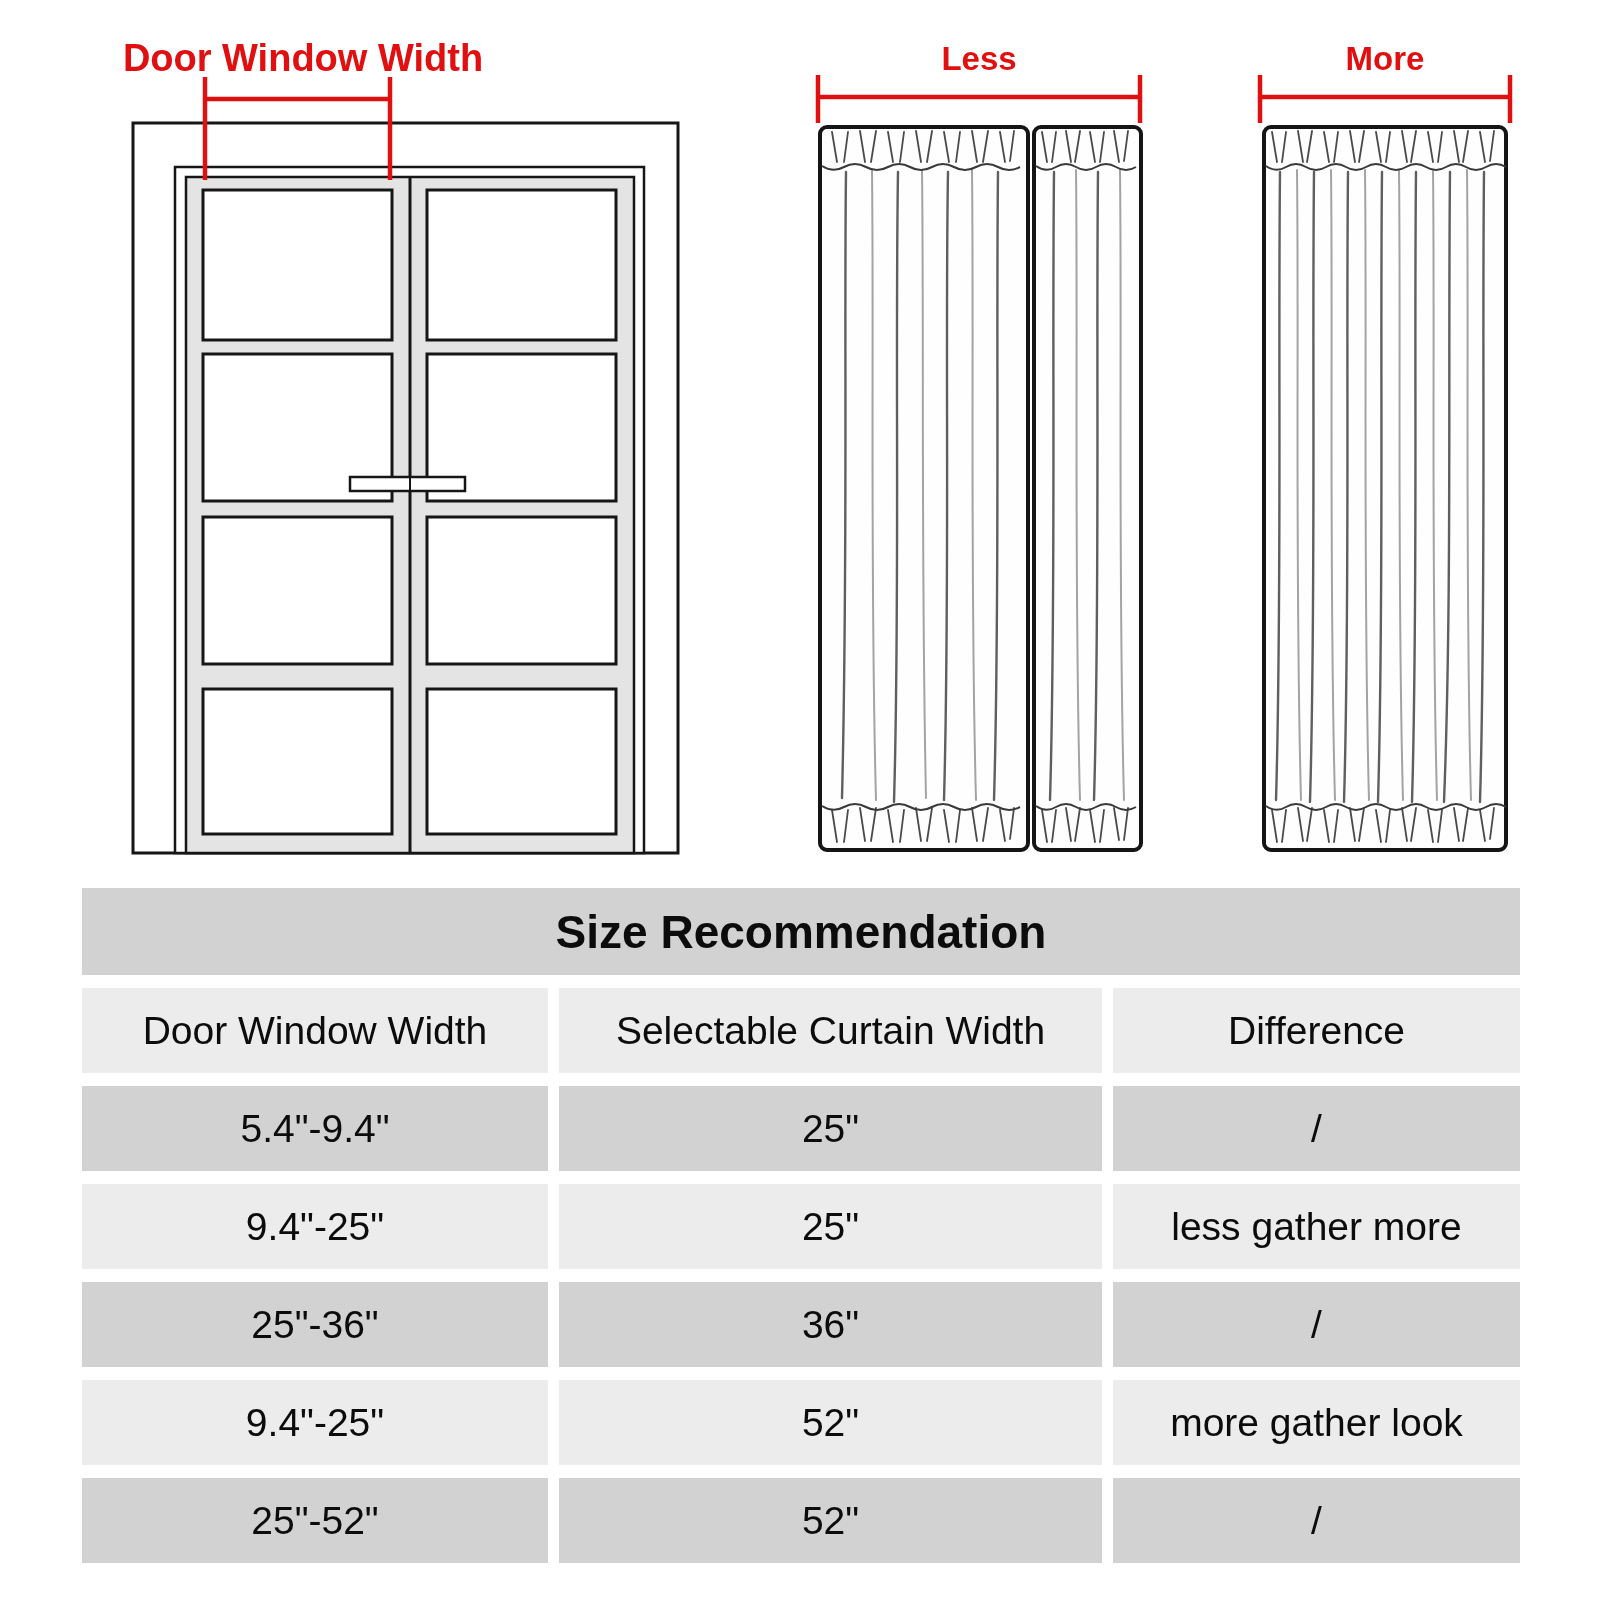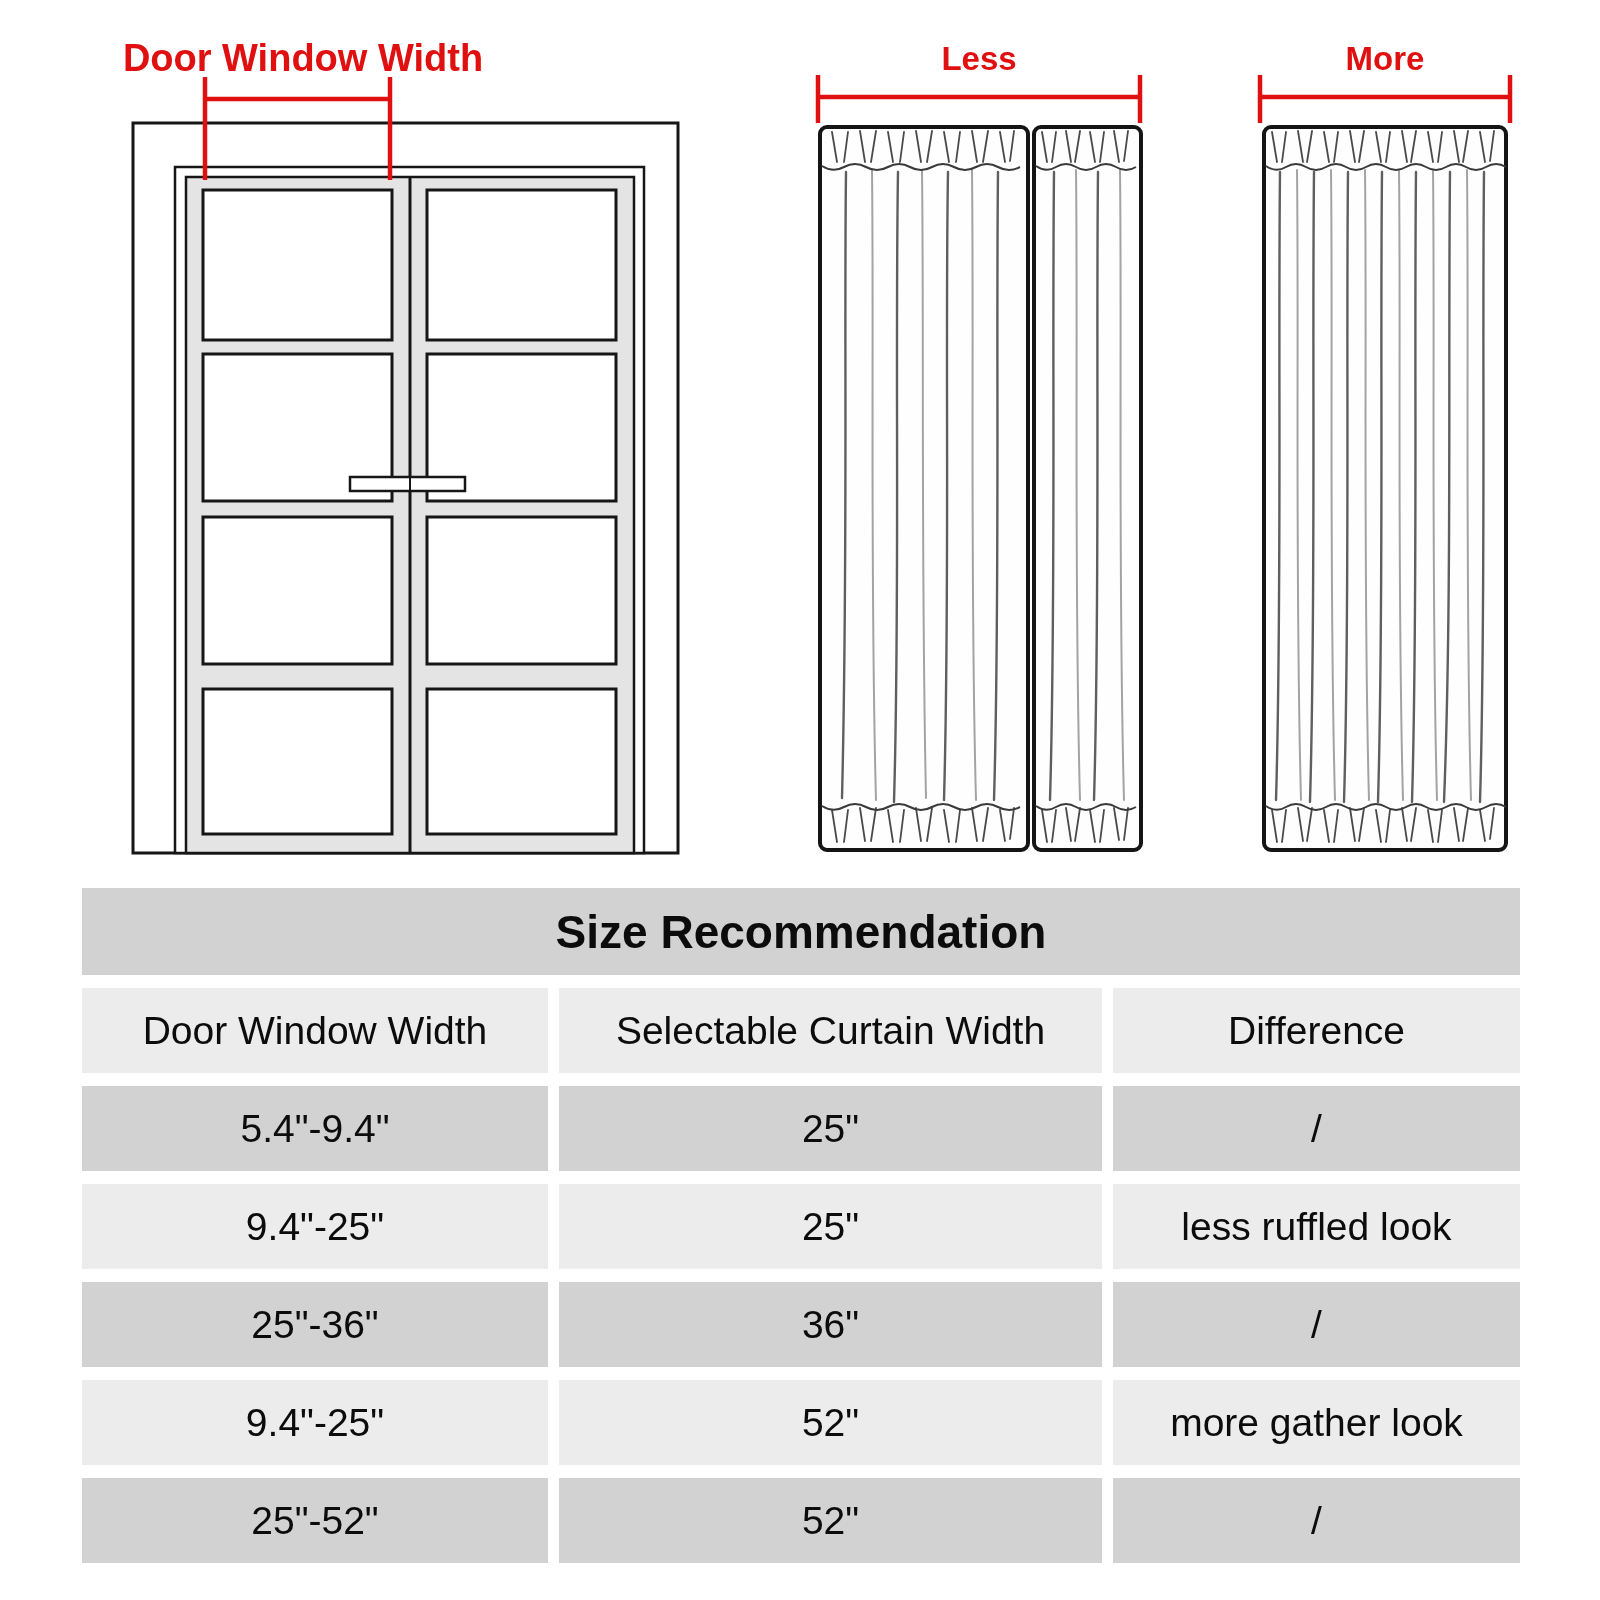--- a/index.html
+++ b/index.html
@@ -166,21 +166,21 @@
       <div class="cell light">Door Window Width</div>
       <div class="cell light">Selectable Curtain Width</div>
       <div class="cell light">Difference</div>
 
       <div class="cell dark">5.4"-9.4"</div>
       <div class="cell dark">25"</div>
       <div class="cell dark">/</div>
 
       <div class="cell light">9.4"-25"</div>
       <div class="cell light">25"</div>
-      <div class="cell light">less ruffled look</div>
+      <div class="cell light">less gather more</div>
 
       <div class="cell dark">25"-36"</div>
       <div class="cell dark">36"</div>
       <div class="cell dark">/</div>
 
       <div class="cell light">9.4"-25"</div>
       <div class="cell light">52"</div>
       <div class="cell light">more gather look</div>
 
       <div class="cell dark">25"-52"</div>

